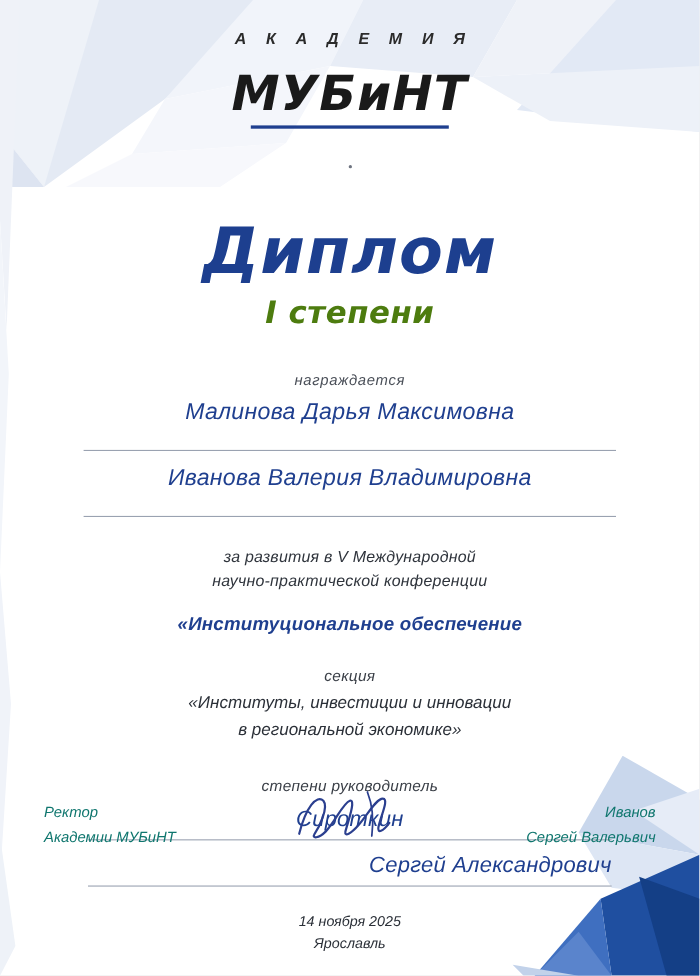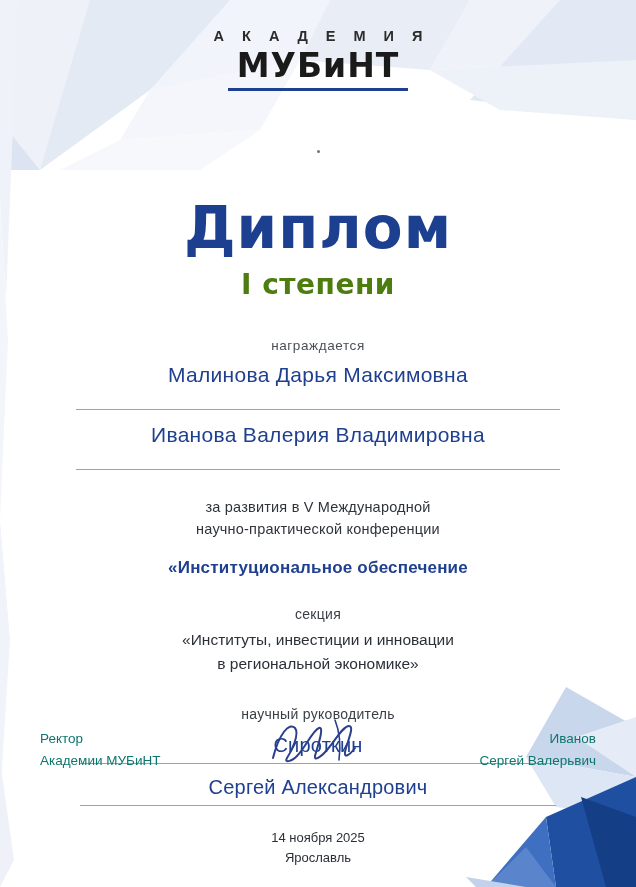--- a/index.html
+++ b/index.html
@@ -12,20 +12,21 @@
     height: 887px;
     font-family: "Liberation Sans", sans-serif;
     overflow: hidden;
   }
   .page {
     position: relative;
     width: 636px;
     height: 887px;
     background: #ffffff;
     overflow: hidden;
+    font-style: italic;
   }
   
   .deco {
     position: absolute;
     pointer-events: none;
   }
   .deco-top {
     top: 0; left: 0;
     width: 636px; height: 170px;
   }
@@ -46,23 +47,23 @@
     text-align: center;
   }
   .logo-academy {
     font-size: 14.5px;
     letter-spacing: 7px;
     font-weight: 700;
     color: #2b2b2b;
     margin-left: 7px;
   }
   .logo-mubint {
-    margin-top: 2px;
+    margin-top: 16px;
     font-family: "DejaVu Sans", sans-serif;
-    font-size: 33px;
+    font-size: 44px;
     font-weight: 700;
     letter-spacing: 1px;
     color: #1a1a1a;
   }
   .logo-underline {
     width: 180px;
     height: 3px;
     background: #1f3f8f;
     margin: 3px auto 0 auto;
   }
@@ -151,20 +152,21 @@
   }
   .advisor-line {
     font-size: 20px;
     color: #1f3f8f;
     padding-bottom: 6px;
     border-bottom: 1px solid #9aa2b1;
     margin: 12px 40px 0 40px;
     letter-spacing: 0.2px;
   }
   .advisor-line.second {
+    text-align: right;
   }
   
   .sign-row {
     position: absolute;
     left: 40px;
     top: 728px;
     width: 556px;
     display: flex;
     justify-content: space-between;
     align-items: flex-start;
@@ -256,21 +258,21 @@
       <div>«Институциональное  обеспечение</div>
     </div>
 
     <div class="section-label">секция</div>
 
     <div class="section-name">
       <div>«Институты, инвестиции и инновации</div>
       <div>в региональной экономике»</div>
     </div>
 
-    <div class="advisor-label">научный руководитель</div>
+    <div class="advisor-label">степени руководитель</div>
 
     <div class="advisor-line">Сироткин</div>
     <div class="advisor-line second">Сергей Александрович</div>
 
   </div>
 
   <div class="sign-row">
     <div class="sign-left">
       <div>Ректор</div>
       <div>Академии МУБиНТ</div>

